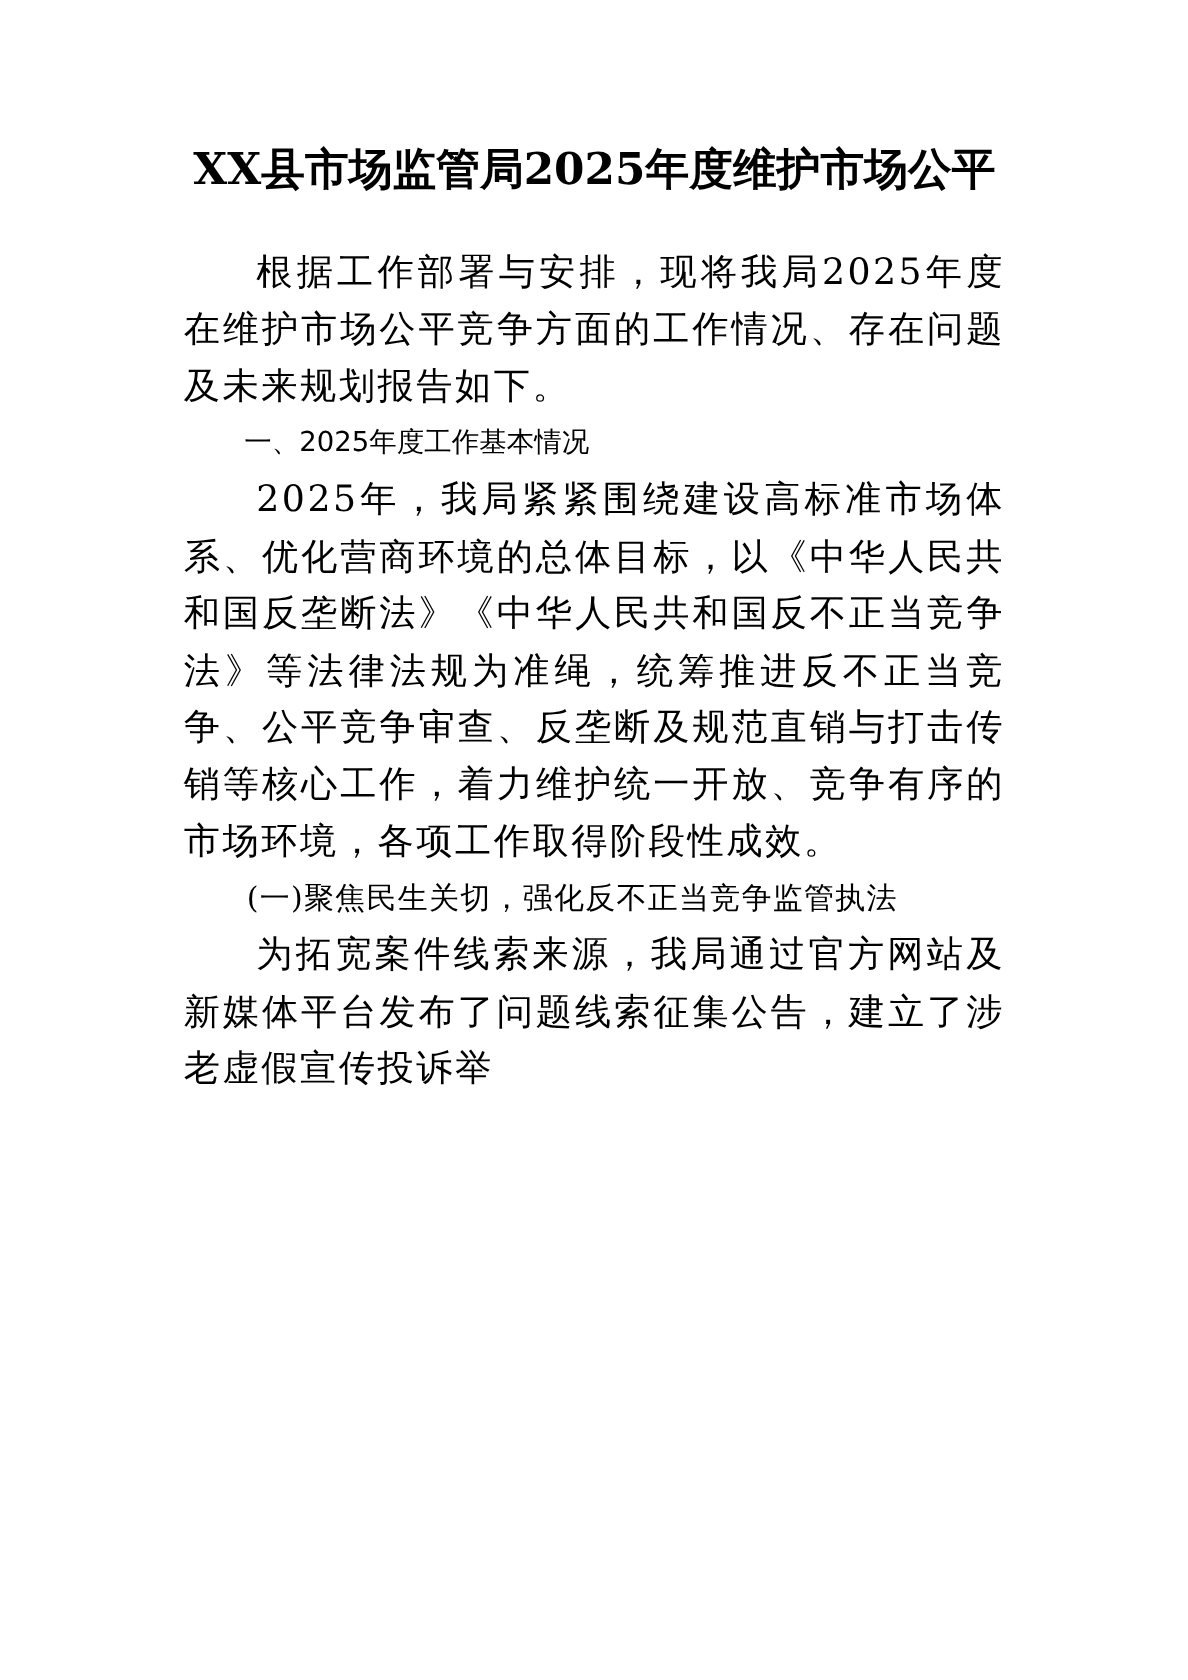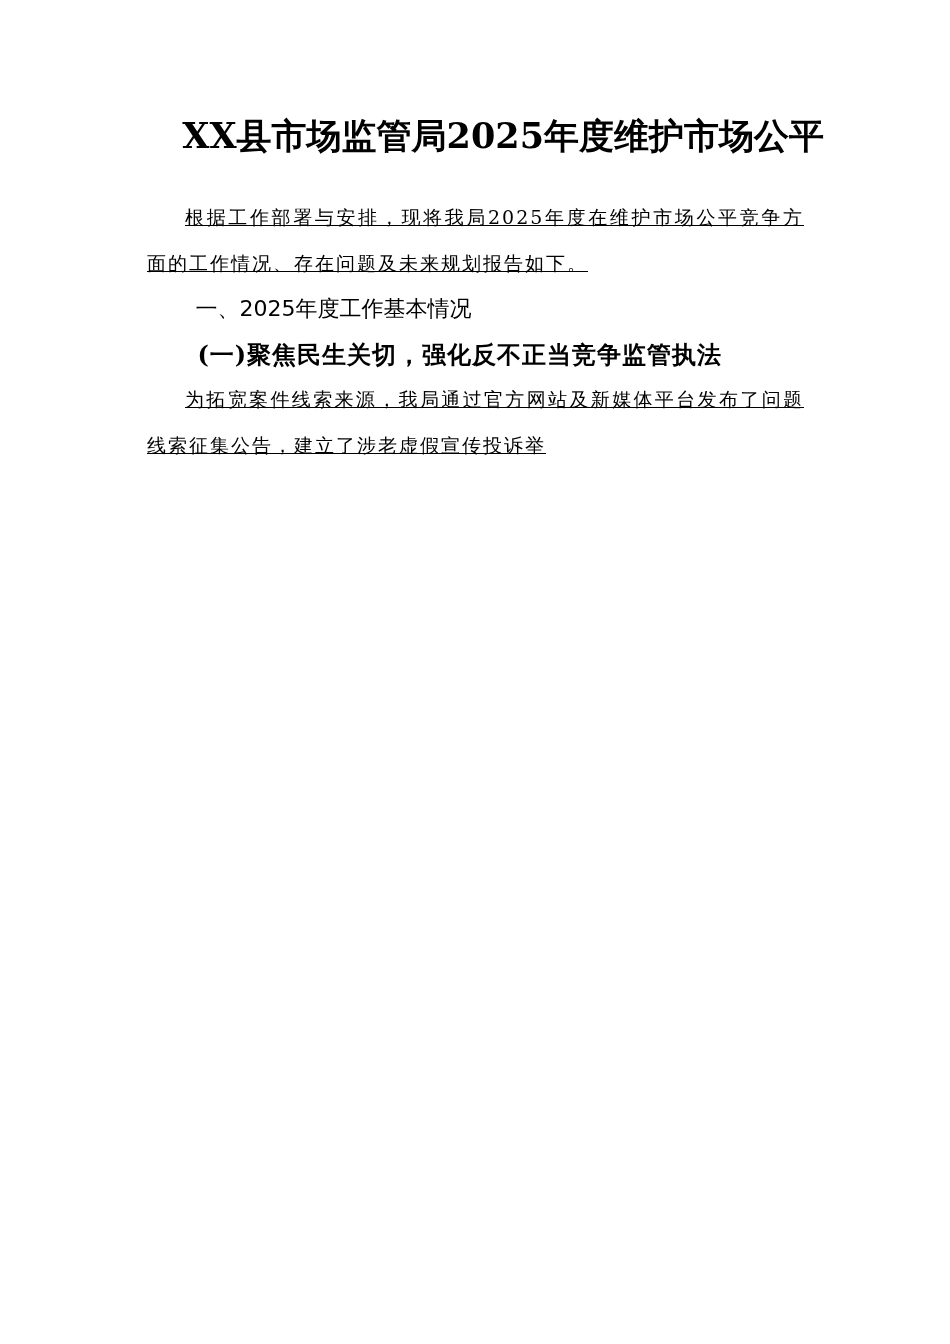--- a/index.html
+++ b/index.html
@@ -18,68 +18,68 @@
       position: absolute;
       left: 147px;
       top: 112px;
       width: 657px;
     }
     .title {
       font-family: "DejaVu Serif", "Liberation Serif", serif;
       font-weight: bold;
       font-size: 35px;
       line-height: 48px;
-      text-align: right;
+      text-align: center;
       margin: 0 -20px;
       letter-spacing: 0px;
     }
     .title-gap {
       height: 35px;
     }
     .p {
       font-family: "DejaVu Serif", "Liberation Serif", serif;
-      font-size: 19px;
+      font-size: 29px;
       line-height: 45.5px;
       text-align: justify;
       text-align-last: left;
       margin: 0;
       text-indent: 2em;
       letter-spacing: 2px;
       word-break: break-all;
-      text-decoration: underline;
     }
     .h1 {
       font-family: "DejaVu Sans", "Liberation Sans", sans-serif;
       font-size: 22px;
       line-height: 45.5px;
       margin: 0;
       text-indent: 2.2em;
       letter-spacing: 0px;
     }
     .h2 {
       font-family: "DejaVu Serif", "Liberation Serif", serif;
-      font-weight: bold;
+      font-weight: normal;
       font-size: 24px;
       line-height: 45.5px;
       margin: 0;
       text-indent: 2.1em;
       letter-spacing: 1px;
     }
   </style>
 </head>
 <body>
 
 <div class="page">
   <div class="title">
     <div>XX县市场监管局2025年度维护市场公平</div>
   </div>
   <div class="title-gap"></div>
 
   <p class="p">根据工作部署与安排，现将我局2025年度在维护市场公平竞争方面的工作情况、存在问题及未来规划报告如下。</p>
 
   <p class="h1">一、2025年度工作基本情况</p>
 
+  <p class="p">2025年，我局紧紧围绕建设高标准市场体系、优化营商环境的总体目标，以《中华人民共和国反垄断法》《中华人民共和国反不正当竞争法》等法律法规为准绳，统筹推进反不正当竞争、公平竞争审查、反垄断及规范直销与打击传销等核心工作，着力维护统一开放、竞争有序的市场环境，各项工作取得阶段性成效。</p>
 
   <p class="h2">(一)聚焦民生关切，强化反不正当竞争监管执法</p>
 
 
   <p class="p">为拓宽案件线索来源，我局通过官方网站及新媒体平台发布了问题线索征集公告，建立了涉老虚假宣传投诉举</p>
 </div>
 
 </body></html>

